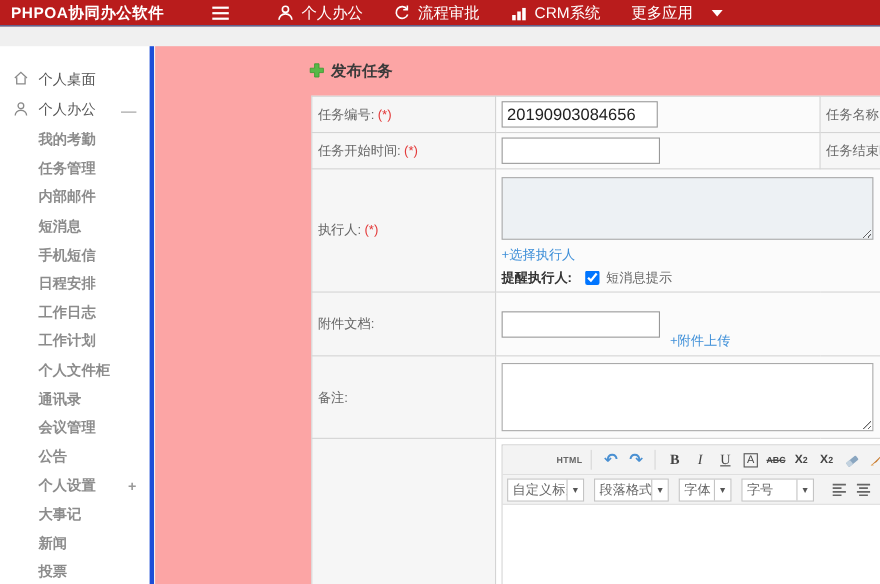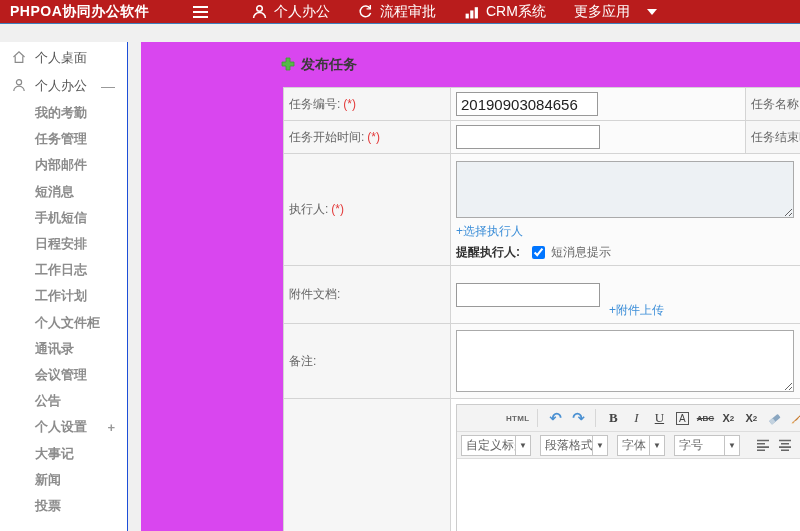--- a/index.html
+++ b/index.html
@@ -16,33 +16,33 @@
     flex-direction:column; justify-content:center; gap:3px; cursor:pointer; }
   .nav-toggle i { display:block; width:15px; height:2px; background:#fff; margin:0 auto; }
   .topnav { display:flex; align-items:center; margin-left:28px; }
   .topnav-item { display:flex; align-items:center; gap:7px; font-size:14px;
     padding:0 14px; height:42px; cursor:pointer; white-space:nowrap; }
   .topnav-item svg { display:block; }
   .caret-down { width:0; height:0; border-left:5px solid transparent;
     border-right:5px solid transparent; border-top:6px solid #fff; margin-left:10px; }
 
   
-  .sidebar { position:absolute; top:42px; left:0; bottom:0; width:128px;
-    background:#fff; border-right:1px solid #1d4ed8; padding-top:2px; overflow:hidden; }
+  .sidebar { position:absolute; top:42px; left:0; bottom:0; width:140px;
+    background:#fff; border-right:4px solid #1d4ed8; padding-top:16px; overflow:hidden; }
   .side-item { height:28px; display:flex; align-items:center; gap:9px;
     padding:0 12px; font-size:13px; color:#555; cursor:pointer; }
   .side-item .toggle { margin-left:auto; color:#999; font-size:14px; }
   .side-item svg { color:#8a8a8a; flex:none; }
   .side-sub { height:26.2px; display:flex; align-items:center; padding:0 12px 0 35px;
     font-size:13px; color:#8c8c8c; cursor:pointer;font-weight:bold; }
   .side-sub .toggle { margin-left:auto; color:#999; font-size:13px; }
 
   
   .content { position:absolute; top:42px; left:141px; right:0; bottom:0;
-    background:#d946ef; overflow:hidden; }
+    background:#fca5a5; overflow:hidden; }
   .page-title { margin:14px 0 0 140px; display:flex; align-items:center; gap:6px;
     font-size:14px; font-weight:bold; color:#3a3a3a; }
 
   
   table.form { border-collapse:collapse; table-layout:fixed; width:840px;
     margin:13px 0 0 142px; background:#fbfbfb; }
   table.form td { border:1px solid #d4d4d4; font-size:12px; color:#666;
     padding:4px 5px; vertical-align:middle; }
   td.lbl { background:#f6f6f6; }
   .req { color:#e33b3b; margin-left:3px; }

